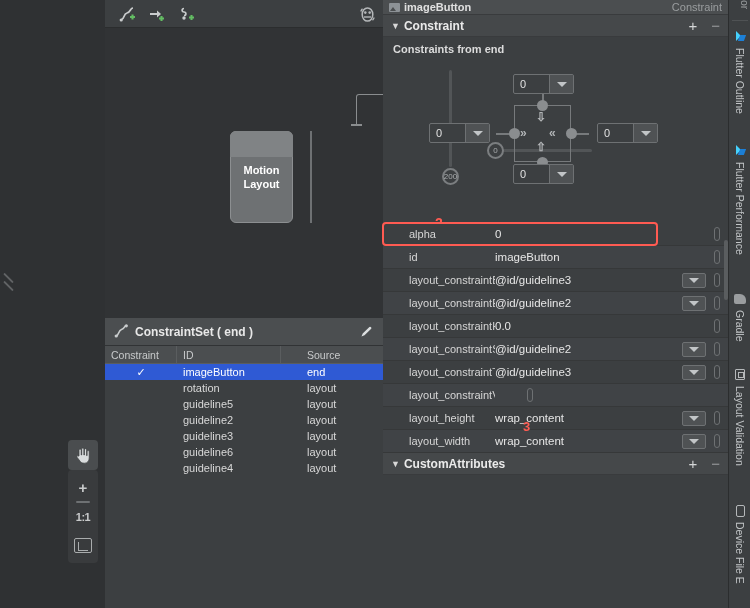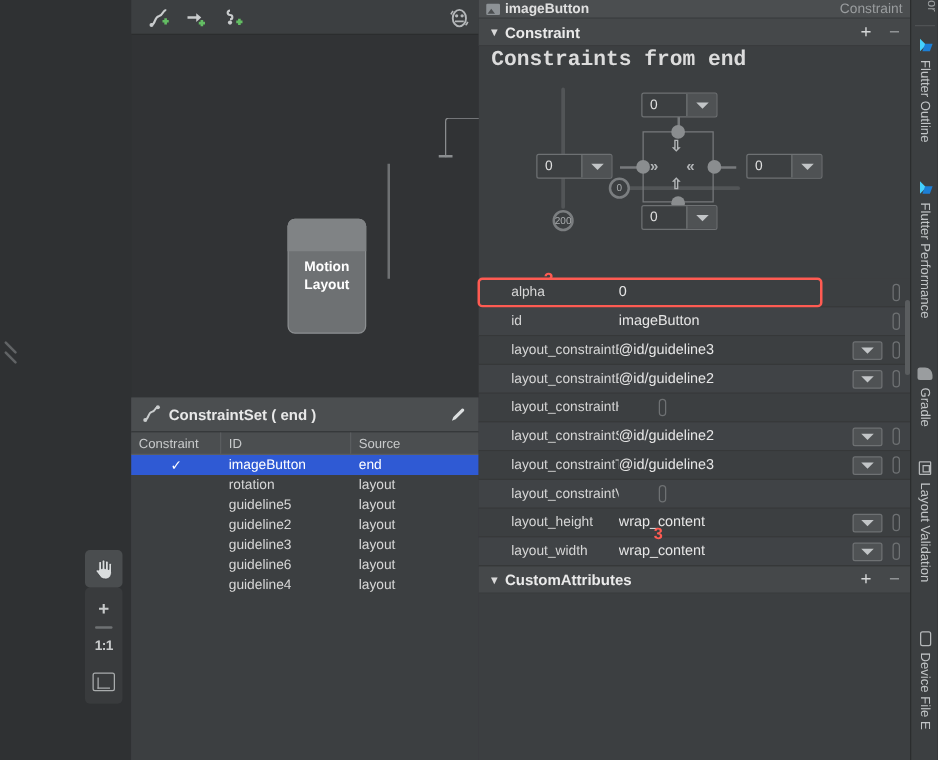--- a/index.html
+++ b/index.html
@@ -70,21 +70,20 @@
   .me-canvas{
     position:absolute; left:0; top:28px; width:278px; height:290px;
     background:#313335;
   }
   .ml-box{
     position:absolute; left:125px; top:103px; width:63px; height:92px;
     background:#6e7173; border:1px solid #8c8f91; border-radius:6px;
     display:flex; align-items:center; justify-content:center;
     color:#ffffff; font-size:11px; font-weight:bold; text-align:center;
     line-height:14px;
-    margin-top:44px;
   }
   .ml-box::before{
     content:""; position:absolute; left:-1px; top:-1px; width:63px; height:26px;
     background:#808385; border-radius:6px 6px 0 0;
   }
   .ml-box span{ position:relative; z-index:2; }
   .ml-divider{
     position:absolute; left:205px; top:103px; width:2px; height:92px;
     background:#6e7173;
   }
@@ -137,21 +136,21 @@
     background:#3c3f41;
   }
   .cs-thead{
     display:flex; height:18px; background:#4b4e50; border-bottom:1px solid #5a5d5f;
     color:#c8cacb; font-size:10.5px;
   }
   .cs-th{ display:flex; align-items:center; padding-left:6px; border-right:1px solid #5a5d5f;}
   .cs-th:last-child{ border-right:none; }
   .col-constraint{ width:72px; }
   .col-id{ width:104px; }
-  .col-source{ flex:1; }
+  .col-source{ flex:1;margin-left:20px; }
   .cs-row{
     display:flex; height:16px; font-size:11px; color:#d8d8d8;
   }
   .cs-row.selected{ background:#2f5ad4; color:#ffffff; }
   .cs-cell{ display:flex; align-items:center; padding-left:6px; }
   .cs-cell.col-constraint{ justify-content:center; padding-left:0; }
   .check{ font-size:11px; color:#ffffff; }
 
   
   .attr-panel{
@@ -179,21 +178,21 @@
     padding:0 8px; border-bottom:1px solid #393b3d;
   }
   .section-head .caret{ color:#d8d8d8; font-size:9px; margin-right:4px;}
   .section-head .stitle{ color:#eaeaea; font-size:12px; font-weight:bold;}
   .sec-actions{ margin-left:auto; display:flex; gap:14px; align-items:center;}
   .sec-plus{ color:#d4d6d7; font-size:15px; line-height:14px;}
   .sec-minus{ color:#989b9d; font-size:15px; line-height:14px;}
 
   .sub-label{
     height:23px; display:flex; align-items:center; padding-left:10px;
-    color:#dcdcdc; font-size:17px; font-weight:bold;font-family:Liberation Mono, monospace;
+    color:#dcdcdc; font-size:11px; font-weight:bold;
   }
 
   
   .widget-area{ position:relative; height:163px; }
   .vslider{
     position:absolute; left:66px; top:10px; width:3px; height:97px;
     background:#525557; border-radius:2px;
   }
   .vknob{
     position:absolute; left:59px; top:108px; width:17px; height:17px;
@@ -591,20 +590,21 @@
         <div class="attr-row">
           <div class="attr-key">layout_constraintEnd_t...</div>
           <div class="attr-val">@id/guideline2</div>
           <div class="attr-drop">
             <i></i>
           </div>
           <div class="attr-pill"></div>
         </div>
         <div class="attr-row">
           <div class="attr-key">layout_constraintHoriz...</div>
+          <div class="attr-val">0.0</div>
           <div class="attr-drop hidden">
             <i></i>
           </div>
           <div class="attr-pill"></div>
         </div>
         <div class="attr-row">
           <div class="attr-key">layout_constraintStart_...</div>
           <div class="attr-val">@id/guideline2</div>
           <div class="attr-drop">
             <i></i>

